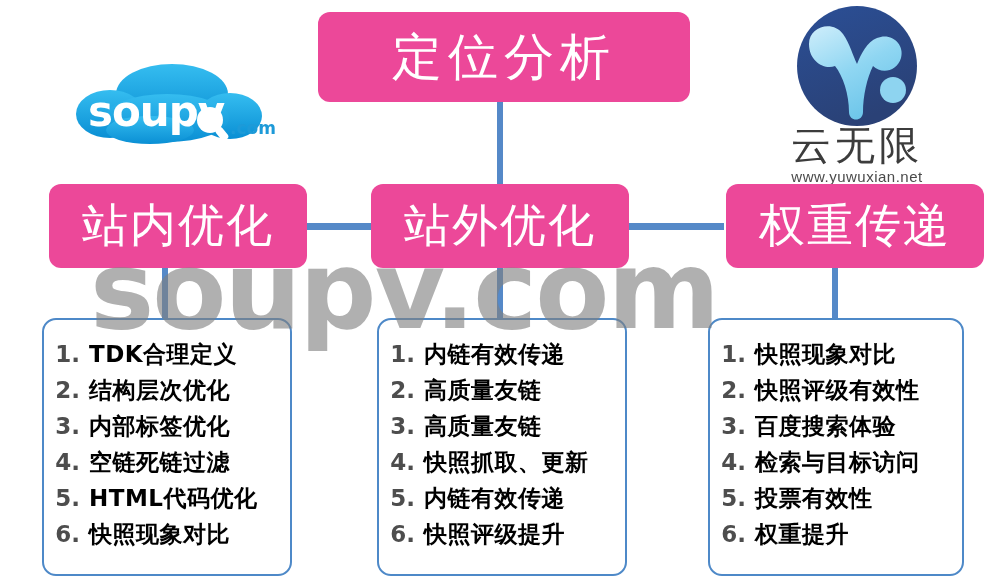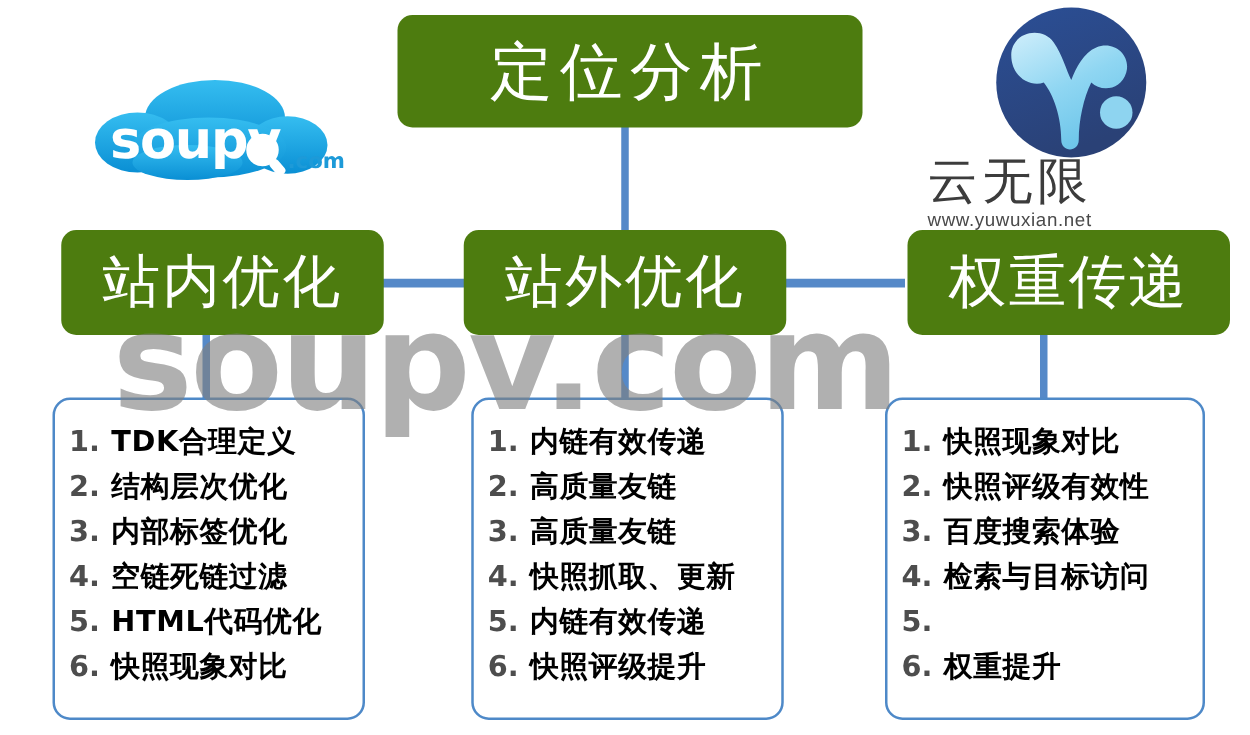--- a/index.html
+++ b/index.html
@@ -48,20 +48,21 @@
   }
 
   
   .yuwuxian-logo {
     position: absolute;
     left: 742px;
     top: 4px;
     width: 230px;
     height: 178px;
     z-index: 5;
+    text-align: center;
   }
   .yuwuxian-mark {
     width: 124px;
     height: 124px;
     margin: 0 auto;
     display: block;
   }
   .yuwuxian-name {
     font-family: "DejaVu Sans", sans-serif;
     font-size: 40px;
@@ -83,21 +84,21 @@
   
   .connector {
     position: absolute;
     background: #5589c8;
     z-index: 8;
   }
 
   
   .blue-box {
     position: absolute;
-    background: #4d7c0f;
+    background: #ec4899;
     border-radius: 12px;
     color: #ffffff;
     display: flex;
     align-items: center;
     justify-content: center;
     z-index: 12;
   }
   .blue-box .blue-box-label {
     font-family: "DejaVu Sans", "Liberation Sans", sans-serif;
     font-weight: 400;
@@ -284,20 +285,21 @@
     <div class="list-item">
       <span class="list-num">3.</span>
       <span class="list-text">百度搜索体验</span>
     </div>
     <div class="list-item">
       <span class="list-num">4.</span>
       <span class="list-text">检索与目标访问</span>
     </div>
     <div class="list-item">
       <span class="list-num">5.</span>
+      <span class="list-text">投票有效性</span>
     </div>
     <div class="list-item">
       <span class="list-num">6.</span>
       <span class="list-text">权重提升</span>
     </div>
   </div>
 
   <div class="watermark">soupv.com</div>
 
 </div>

